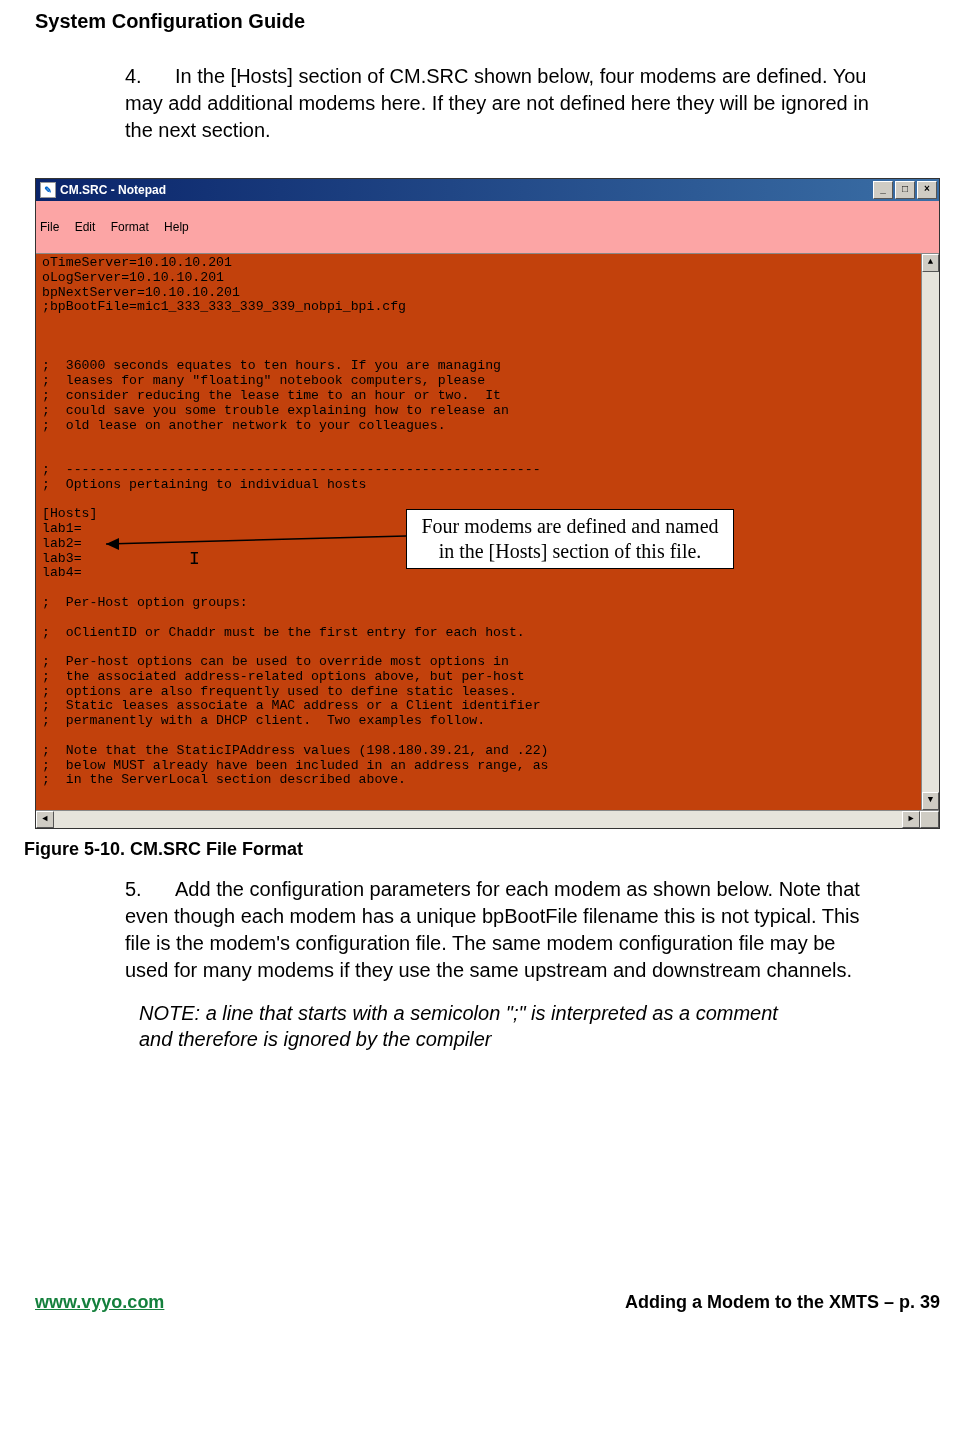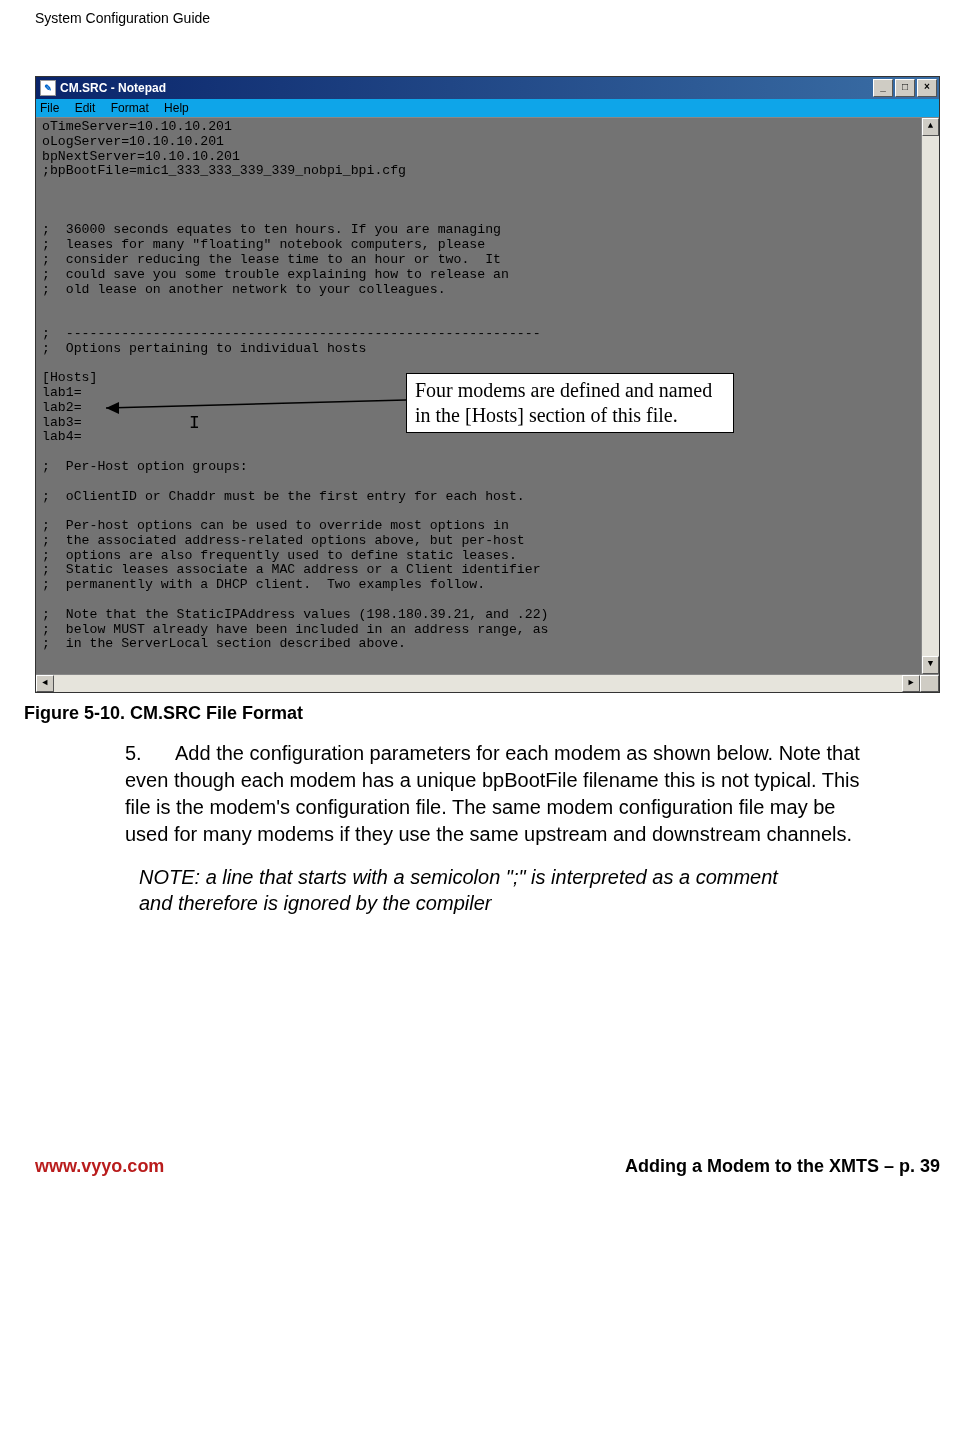--- a/index.html
+++ b/index.html
@@ -8,22 +8,22 @@
     font-family: Arial, Helvetica, sans-serif;
     background: #fff;
     color: #000;
     width: 975px;
   }
   .page {
     padding: 10px 35px 10px 35px;
     box-sizing: border-box;
   }
   .doc-header {
-    font-weight: normal;
-    font-size: 14px;
+    font-weight: bold;
+    font-size: 20px;
     margin-bottom: 30px;
   }
   .step {
     margin-left: 90px;
     margin-right: 60px;
     font-size: 20px;
     line-height: 1.35;
     margin-bottom: 14px;
   }
   .step-num {
@@ -77,31 +77,31 @@
     border-right-color: #555;
     border-bottom-color: #555;
     margin-right: 2px;
     font-family: Tahoma, Arial, sans-serif;
     font-size: 10px;
     text-align: center;
     line-height: 14px;
     color: #000;
   }
   .menubar {
-    background: #0ea5e9;
+    background: #fca5a5;
     font-family: Tahoma, Arial, sans-serif;
     font-size: 12px;
-    padding: 2px 4px;
+    padding: 19px 4px;
     border-bottom: 1px solid #888;
   }
   .menubar span {
     margin-right: 12px;
   }
   .editor {
-    background: #737373;
+    background: #c2410c;
     color: #000;
     font-family: "Courier New", monospace;
     font-size: 13.2px;
     line-height: 1.12;
     padding: 2px 6px 2px 6px;
     white-space: pre;
     overflow: hidden;
     position: relative;
     height: 570px;
     border-right: 18px solid #cfccc4;
@@ -186,29 +186,33 @@
   .footer {
     display: flex;
     justify-content: space-between;
     align-items: flex-end;
     padding: 0 35px;
     margin-top: 230px;
     font-weight: bold;
     font-size: 18px;
   }
   .footer .url {
-    color: #b91c1c;
+    color: #15803d;
+    text-decoration: underline;
   }
 </style>
 </head>
 <body>
 
 <div class="page">
   <div class="doc-header">System Configuration Guide</div>
 
+  <div class="step">
+    <span class="step-num">4.</span><span class="step-body">In the [Hosts] section of CM.SRC shown below, four modems are defined. You may add additional modems here. If they are not defined here they will be ignored in the next section.</span>
+  </div>
 </div>
 
 <div class="screenshot-wrap">
   <div class="win">
     <div class="titlebar">
       <span class="icon">✎</span>
       <span>CM.SRC - Notepad</span>
       <div class="winbtns">
         <div class="winbtn">_</div>
         <div class="winbtn">□</div>
@@ -271,21 +275,21 @@
         <div class="grip"></div>
       </div>
 
       <span class="caret" style="position:absolute; left:153px; top:295px; font-size:18px;">I</span>
 
       <svg class="arrow-svg" style="left:55px; top:270px; width:320px; height:40px;">
         <line x1="315" y1="12" x2="15" y2="20" stroke="#000" stroke-width="1.5"></line>
         <polygon points="15,20 28,14 28,26" fill="#000"></polygon>
       </svg>
 
-      <div class="callout-box" style="left:370px; top:255px; width:310px;">
+      <div class="callout-box" style="left:370px; top:255px; width:310px;text-align:center;">
         <span>Four modems are defined and named in the [Hosts] section of this file.</span>
       </div>
     </div>
   </div>
 </div>
 
 <div class="fig-caption">Figure 5-10. CM.SRC File Format</div>
 
 <div class="page" style="padding-top:0;">
   <div class="step">

